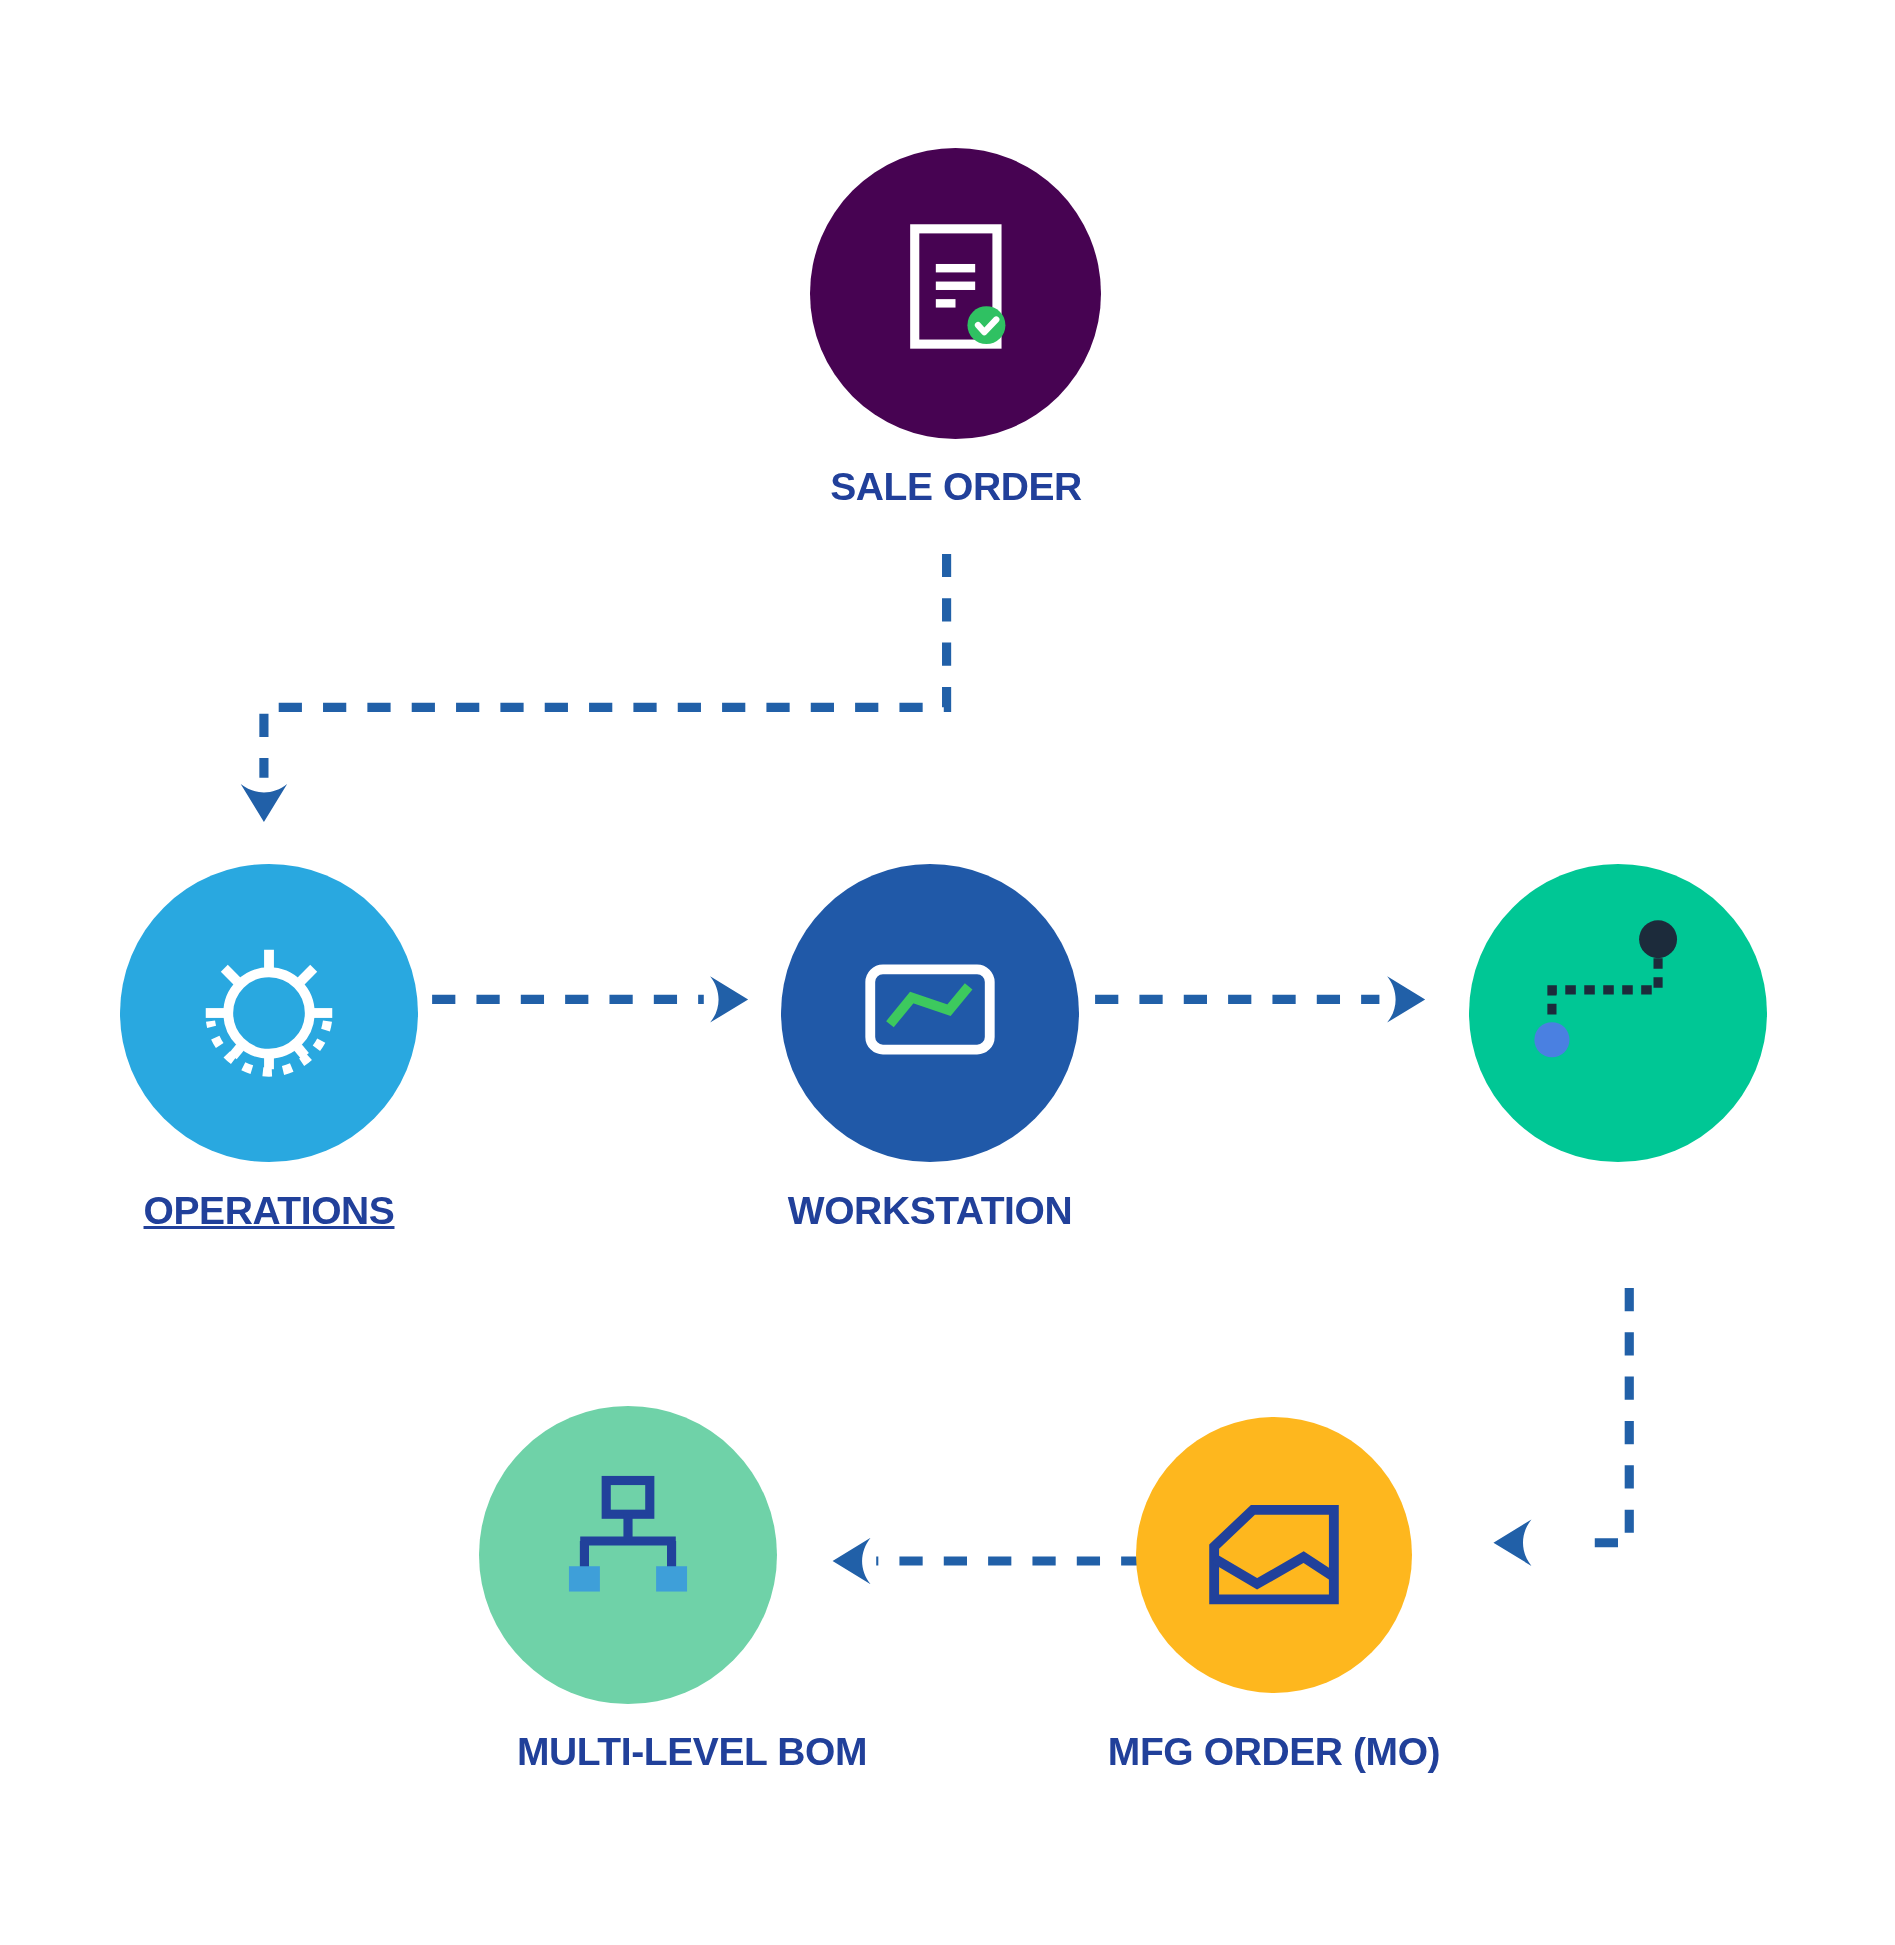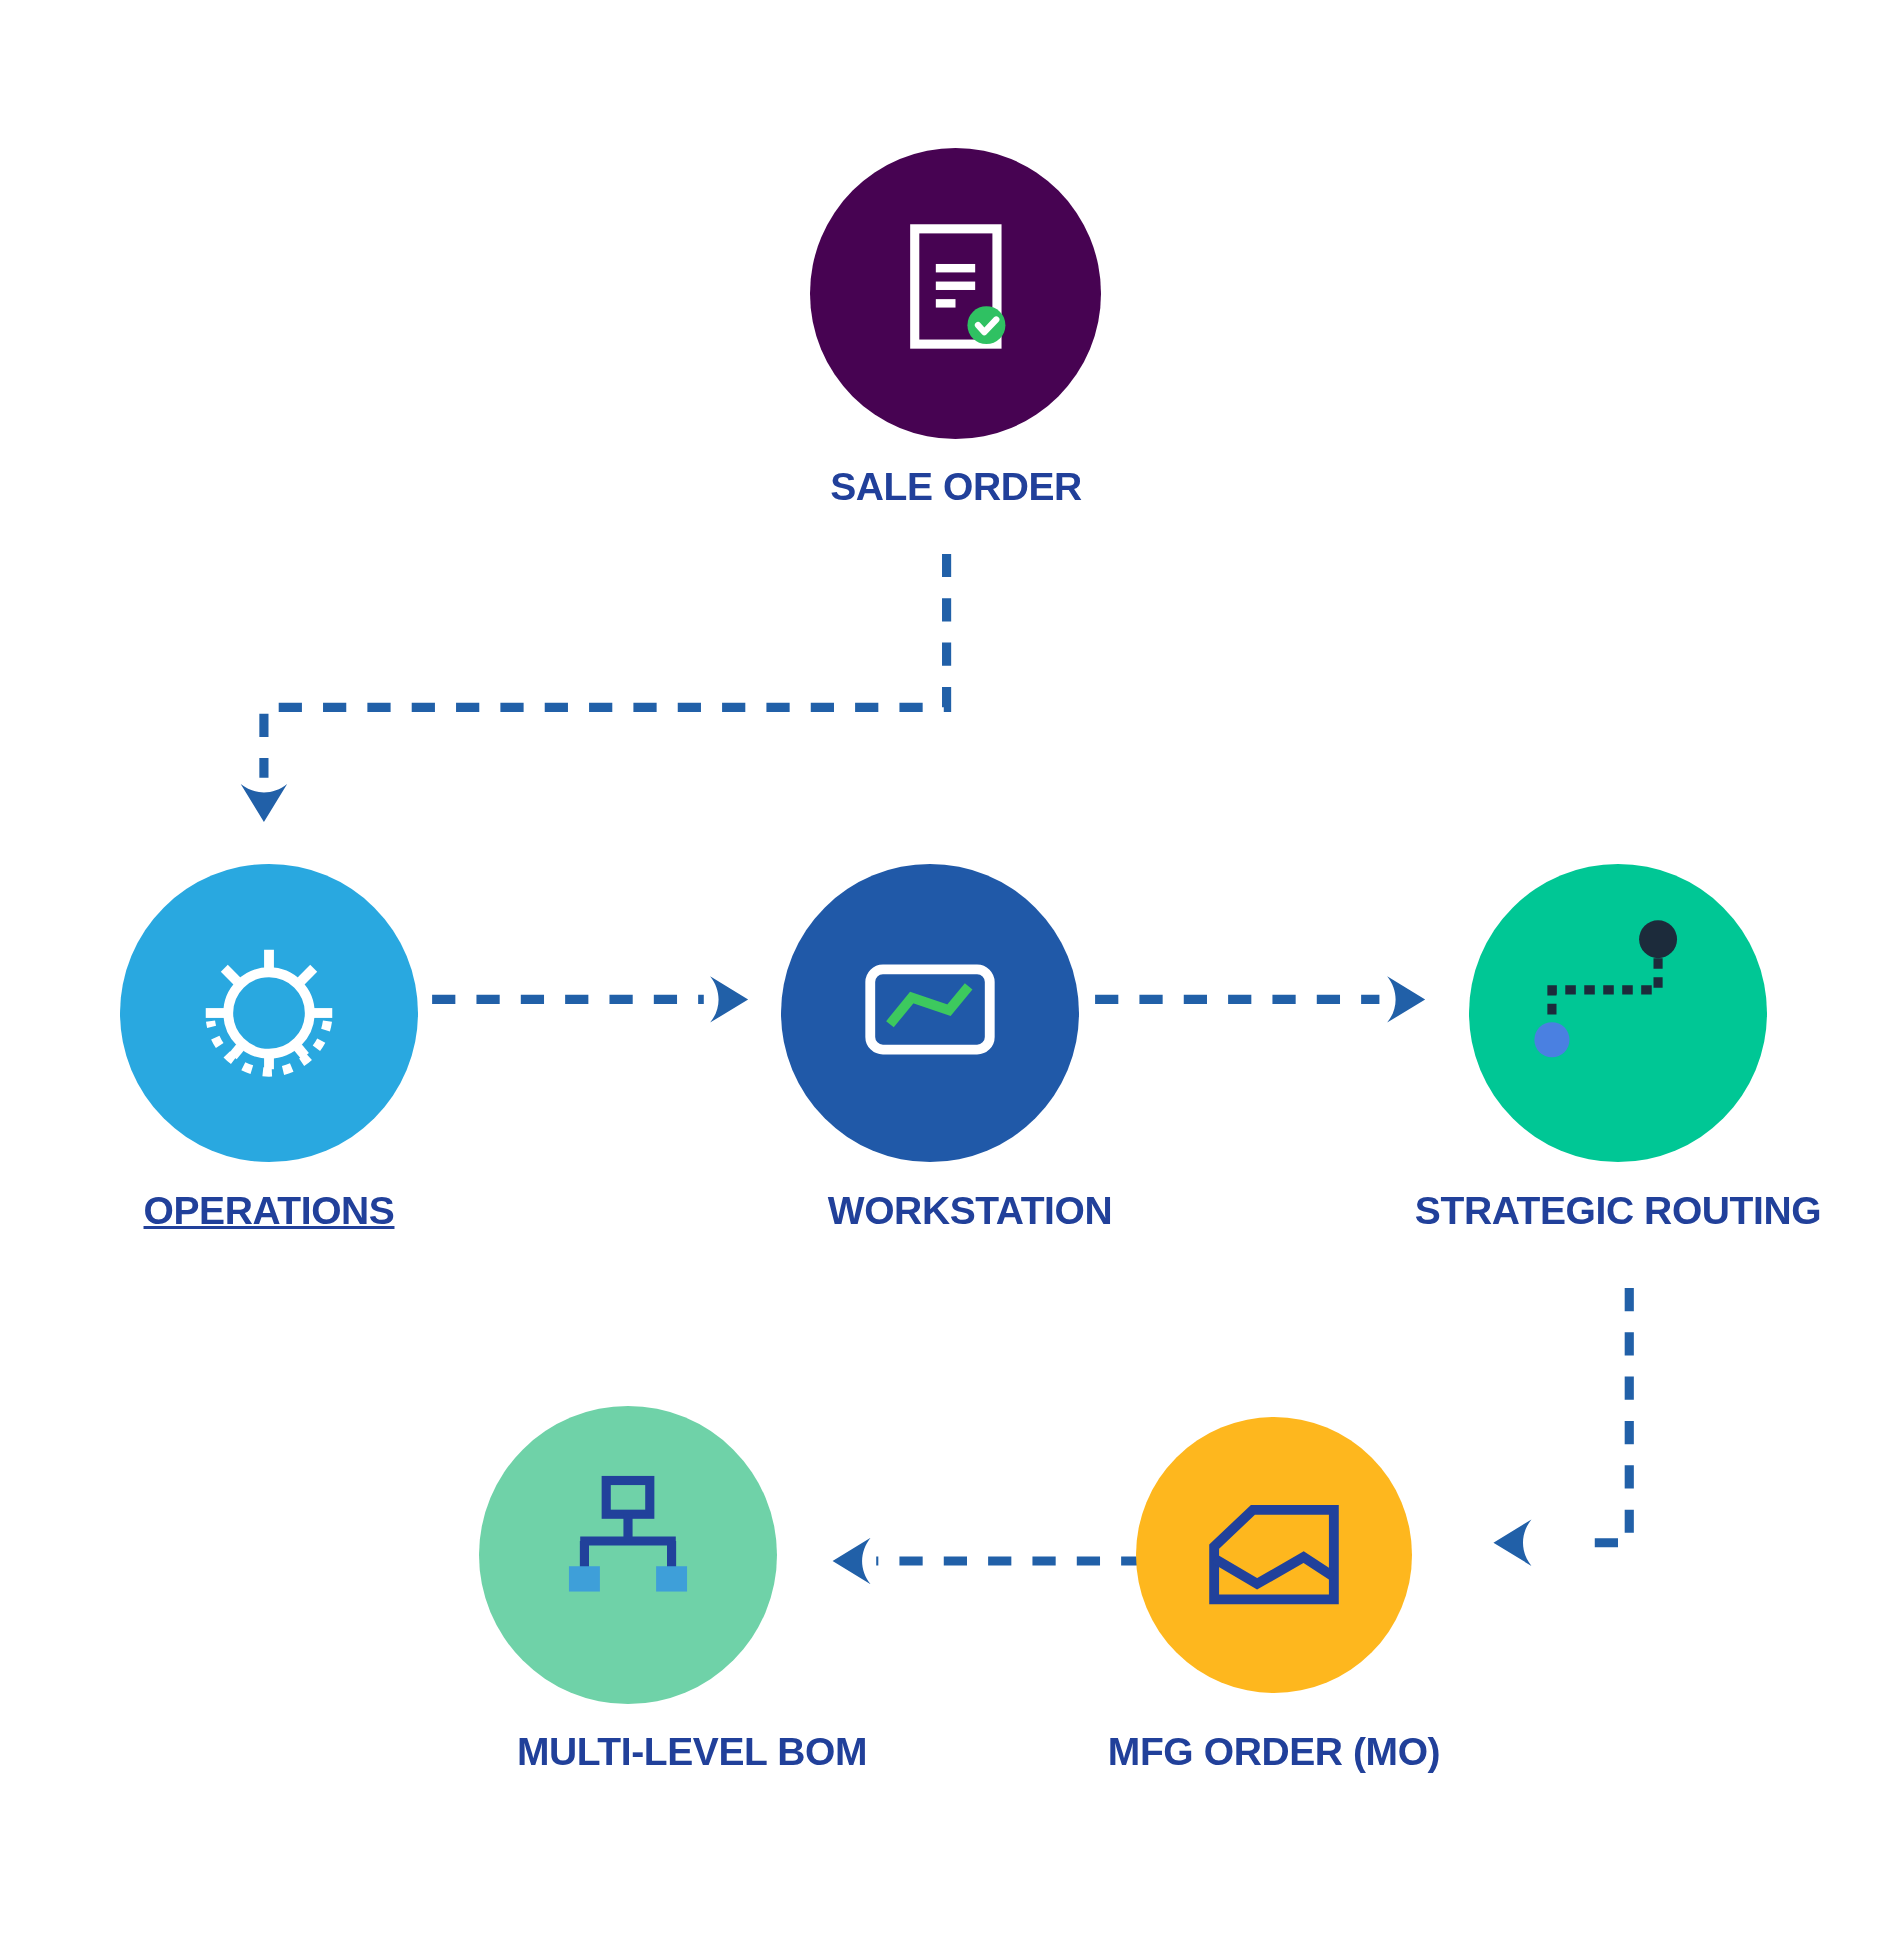--- a/index.html
+++ b/index.html
@@ -90,33 +90,32 @@
 
   <div class="node" style="left:781px; top:864px;">
     <svg width="298" height="298" viewBox="-212 -212 424 424">
       <circle cx="0" cy="0" r="212" fill="#2059a8"></circle>
       <g>
         <rect x="-85" y="-62" width="170" height="114" rx="18" fill="none" stroke-width="14" stroke="#ffffff"></rect>
         <polyline points="-57,16 -26,-22 27,-4 55,-38" fill="none" stroke-width="14" stroke="#3dc95e"></polyline>
       </g>
     </svg>
   </div>
-  <div class="node-label" style="left:930px; top:1191px;margin-left:40px;">WORKSTATION</div>
+  <div class="node-label" style="left:930px; top:1191px;">WORKSTATION</div>
 
   <div class="node" style="left:1469px; top:864px;">
     <svg width="298" height="298" viewBox="-212 -212 424 424">
       <circle cx="0" cy="0" r="212" fill="#00c795"></circle>
       <g>
         <path d="M 57 -78 L 57 -33 L -94 -33 L -94 14" fill="none" stroke-width="13" stroke-dasharray="15 12" stroke="#1c2b3b"></path>
         <circle cx="57" cy="-105" r="27" fill="#1c2b3b"></circle>
         <circle cx="-94" cy="38" r="25" fill="#4a80e1"></circle>
       </g>
     </svg>
   </div>
-  <div class="node-label" style="left:1618px; top:1191px;">STRATEGIC ROUTING</div>
 
   <div class="node" style="left:1136px; top:1417px;">
     <svg width="276" height="276" viewBox="-196 -196 392 392">
       <circle cx="0" cy="0" r="196" fill="#feb71e"></circle>
       <g fill="none" stroke-width="14" stroke-linejoin="miter" stroke="#21419b">
         <path d="M -85 -12 L -30 -64 L 85 -64 L 85 63 L -85 63 Z"></path>
         <path d="M -85 5 L -24 41 L 42 3 L 85 31"></path>
       </g>
     </svg>
   </div>

